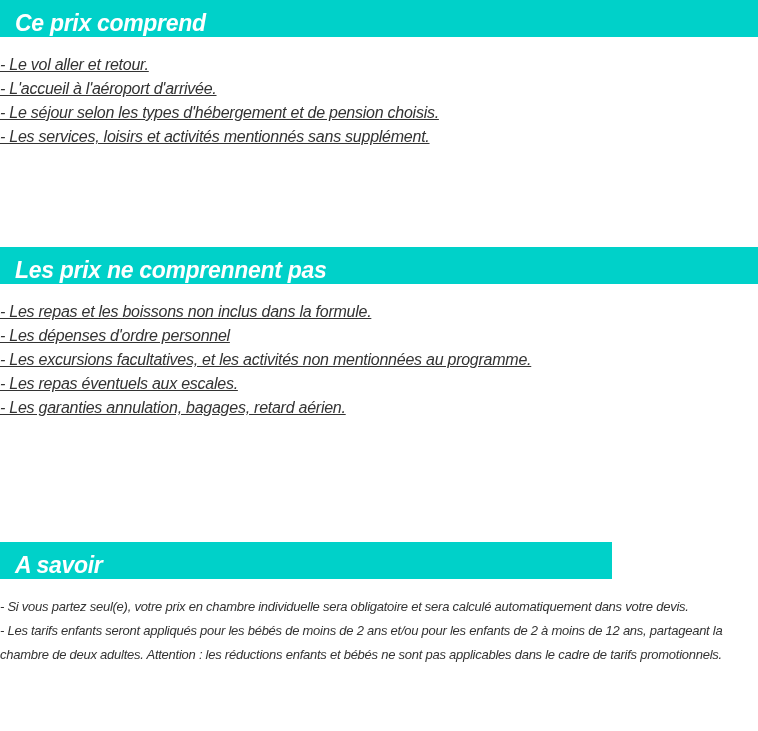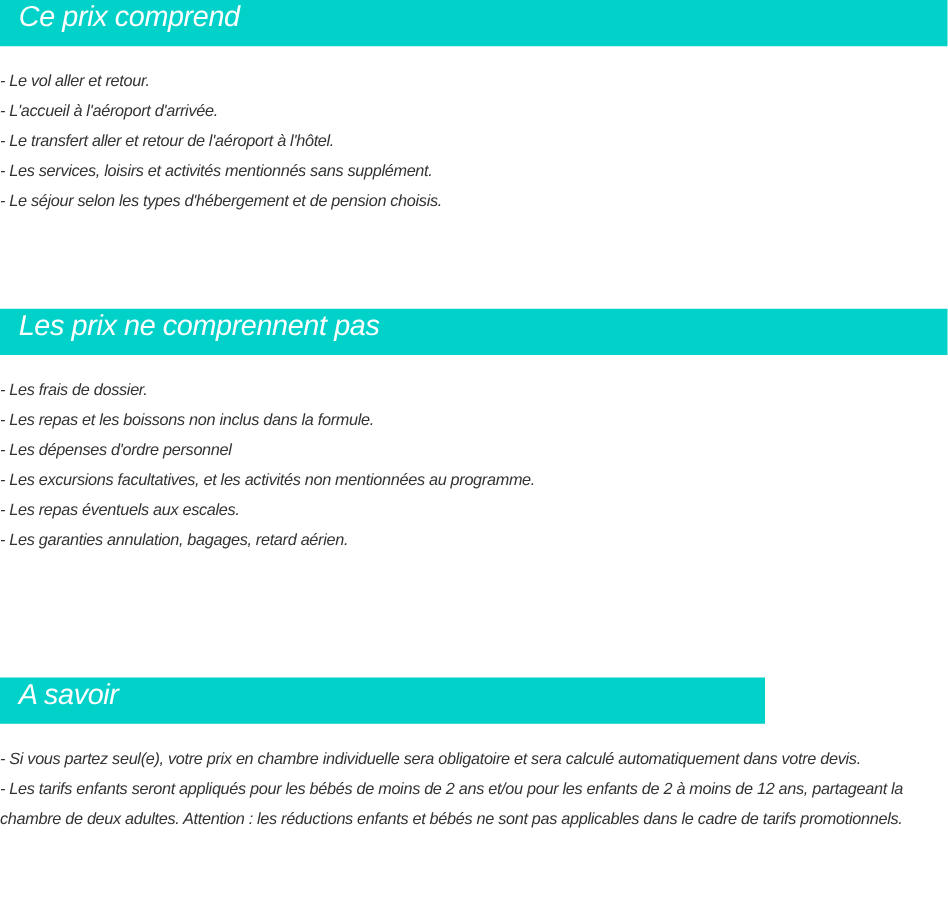--- a/index.html
+++ b/index.html
@@ -14,34 +14,35 @@
       font-family: "Liberation Sans", "DejaVu Sans", sans-serif;
       color: #333333;
     }
     .section-header {
       background: #00d1c9;
       color: #ffffff;
       height: 37px;
       box-sizing: border-box;
       padding-left: 15px;
       display: flex;
-      align-items: flex-start;
+      align-items: flex-end;
       font-style: italic;
-      font-weight: normal;
+      font-weight: bold;
       font-size: 23px;
       letter-spacing: -0.3px;
     }
     .section-list {
       list-style: none;
       margin: 0;
       padding: 0;
       font-style: italic;
-      font-size: 13px;
+      font-size: 16px;
       line-height: 24px;
       letter-spacing: -0.25px;
+      text-decoration: underline;
     }
     .section-list li {
       margin: 0;
       padding: 0;
       white-space: nowrap;
     }
     .section-para {
       margin: 0;
       padding: 0;
       font-style: italic;
@@ -60,32 +61,30 @@
 </head>
 <body>
 
 <div id="s1">
   <div class="section-header">
     <span>Ce prix comprend</span>
   </div>
   <ul class="section-list">
     <li>- Le vol aller et retour.</li>
     <li>- L'accueil à l'aéroport d'arrivée.</li>
-    <li>- Le transfert aller et retour de l'aéroport à l'hôtel.</li>
+    <li>- Le séjour selon les types d'hébergement et de pension choisis.</li>
     <li>- Les services, loisirs et activités mentionnés sans supplément.</li>
-    <li>- Le séjour selon les types d'hébergement et de pension choisis.</li>
   </ul>
 </div>
 
 <div id="s2">
   <div class="section-header">
     <span>Les prix ne comprennent pas</span>
   </div>
   <ul class="section-list">
-    <li>- Les frais de dossier.</li>
     <li>- Les repas et les boissons non inclus dans la formule.</li>
     <li>- Les dépenses d'ordre personnel</li>
     <li>- Les excursions facultatives, et les activités non mentionnées au programme.</li>
     <li>- Les repas éventuels aux escales.</li>
     <li>- Les garanties annulation, bagages, retard aérien.</li>
   </ul>
 </div>
 
 <div id="s3">
   <div class="section-header">

